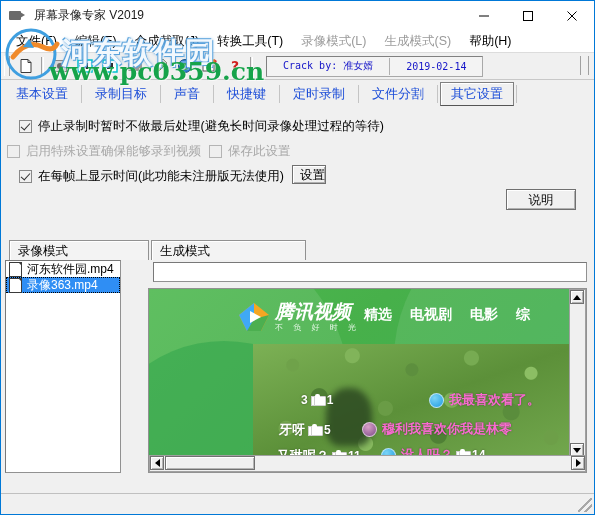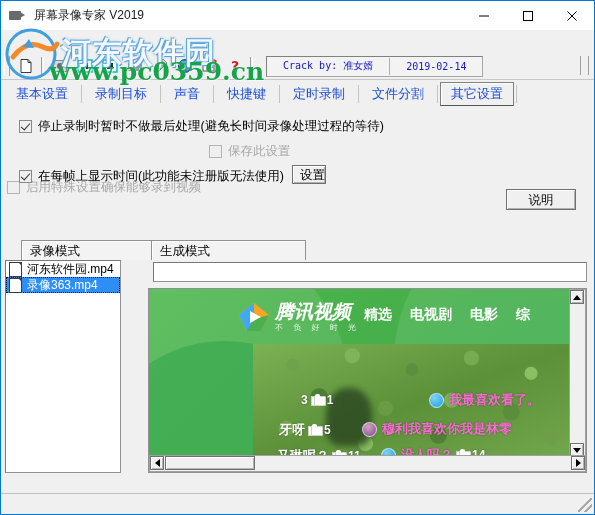--- a/index.html
+++ b/index.html
@@ -583,20 +583,29 @@
       </div>
       <div class="win-btn close">
         <svg width="12" height="12" viewBox="0 0 12 12">
             <line x1="1.5" y1="1.5" x2="10.5" y2="10.5" stroke="currentColor" stroke-width="1"></line>
             <line x1="10.5" y1="1.5" x2="1.5" y2="10.5" stroke="currentColor" stroke-width="1"></line>
           </svg>
       </div>
     </div>
   </div>
 
+  <div class="menubar">
+    <div class="menu-item">文件(F)</div>
+    <div class="menu-item">编辑(E)</div>
+    <div class="menu-item">合成截取(J)</div>
+    <div class="menu-item">转换工具(T)</div>
+    <div class="menu-item disabled">录像模式(L)</div>
+    <div class="menu-item disabled">生成模式(S)</div>
+    <div class="menu-item">帮助(H)</div>
+  </div>
 
   <div class="toolbar">
     <div class="grip"></div>
 
     <div class="tb-btn">
       <svg width="16" height="16" viewBox="0 0 16 16">
         <path d="M3 1.5h7l3 3v10H3z" fill="#fff" stroke="#3a3a3a" stroke-width="1"></path>
         <path d="M10 1.5v3h3" fill="none" stroke="#3a3a3a" stroke-width="1"></path>
       </svg>
     </div>
@@ -680,21 +689,21 @@
     <div class="tab-sep"></div>
   </div>
 
   <div class="settings">
 
     <div class="chk-row" style="left:18px; top:11px;">
       <div class="chkbox checked"></div>
       <div class="chk-label">停止录制时暂时不做最后处理(避免长时间录像处理过程的等待)</div>
     </div>
 
-    <div class="chk-row" style="left:6px; top:36px;margin-top:36px;">
+    <div class="chk-row" style="left:6px; top:36px;">
       <div class="chkbox disabled"></div>
       <div class="chk-label disabled">启用特殊设置确保能够录到视频</div>
     </div>
 
     <div class="chk-row" style="left:208px; top:36px;">
       <div class="chkbox disabled"></div>
       <div class="chk-label disabled">保存此设置</div>
     </div>
 
     <div class="chk-row" style="left:18px; top:61px;">
@@ -702,21 +711,21 @@
       <div class="chk-label">在每帧上显示时间(此功能未注册版无法使用)</div>
     </div>
 
     <div class="btn" style="position:absolute; left:291px; top:58px; width:34px; height:19px; line-height:14px;">设置</div>
 
     <div class="btn" style="position:absolute; left:505px; top:82px; width:70px; height:21px; line-height:16px;">说明</div>
   </div>
 
   <div class="lower">
 
-    <div class="panel-tab" style="left:20px; top:18px; width:140px;">录像模式</div>
+    <div class="panel-tab" style="left:8px; top:18px; width:140px;">录像模式</div>
 
     <div class="listbox" style="left:4px; top:38px; width:116px; height:213px;">
       <div class="list-item">
         <div class="file-icon"></div>
         <span>河东软件园.mp4</span>
       </div>
       <div class="list-item selected">
         <div class="file-icon"></div>
         <span>录像363.mp4</span>
       </div>

